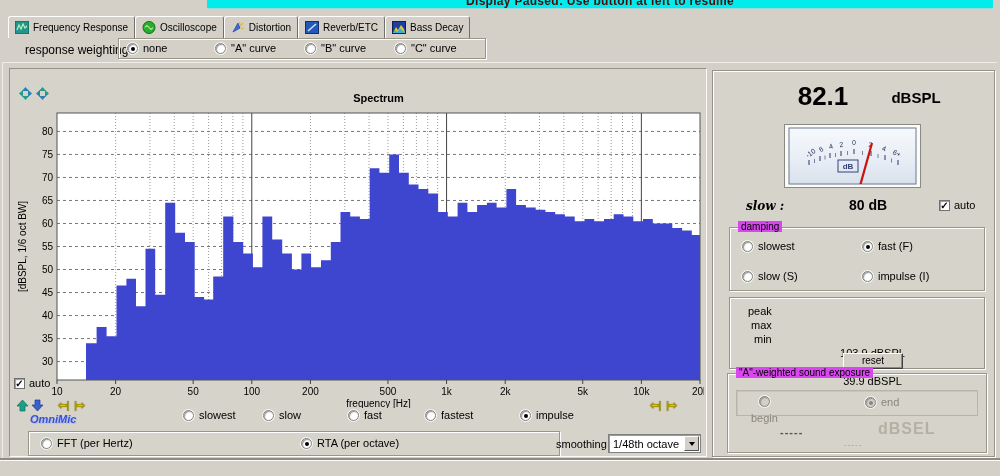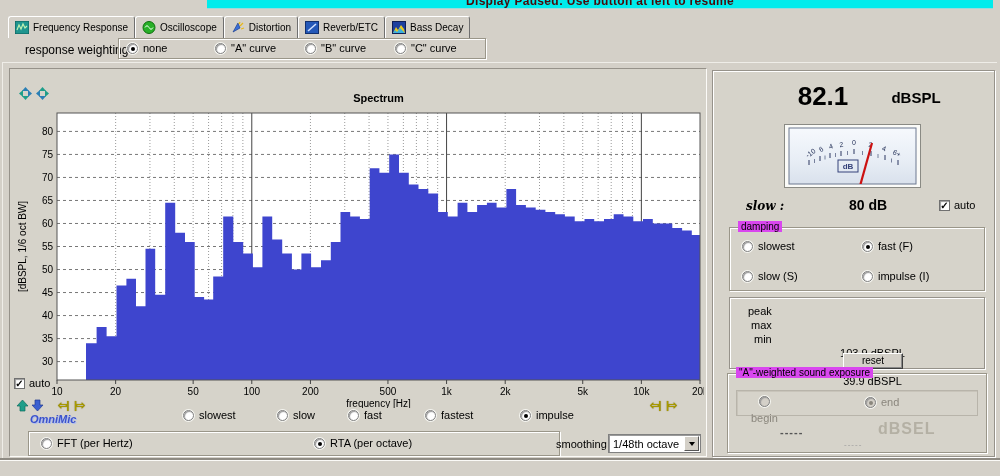--- a/index.html
+++ b/index.html
@@ -282,21 +282,21 @@
 
   <span id="watermark">OmniMic</span>
 
   <div id="speed-row"></div>
 
   <div id="mode-box">
       <span class="radio-item" style="left: 12px; top: 5px;">
         <span class="radio-circle"></span>
         <span>FFT (per Hertz)</span>
       </span>
-      <span class="radio-item" style="left: 285px; top: 5px;">
+      <span class="radio-item" style="left: 272px; top: 5px;">
         <span class="radio-circle on"></span>
         <span>RTA (per octave)</span>
       </span>
     </div>
   <span id="smoothing-label">smoothing</span>
   <div id="smoothing-combo">
     <span class="combo-text">1/48th octave</span>
     <span class="combo-btn">
         <span class="down-tri"></span>
       </span>
@@ -406,21 +406,21 @@
       <span id="exposure-unit">dBSEL</span>
       <span id="exposure-sub">-----</span>
     </div>
   </div>
 
   <div id="status-bar"></div>
 <span class="radio-item" style="left: 183px; top: 409px;">
       <span class="radio-circle"></span>
       <span>slowest</span>
     </span>
-    <span class="radio-item" style="left: 277px; top: 409px;">
+    <span class="radio-item" style="left: 263px; top: 409px;">
       <span class="radio-circle"></span>
       <span>slow</span>
     </span>
     <span class="radio-item" style="left: 348px; top: 409px;">
       <span class="radio-circle"></span>
       <span>fast</span>
     </span>
     <span class="radio-item" style="left: 425px; top: 409px;">
       <span class="radio-circle"></span>
       <span>fastest</span>

